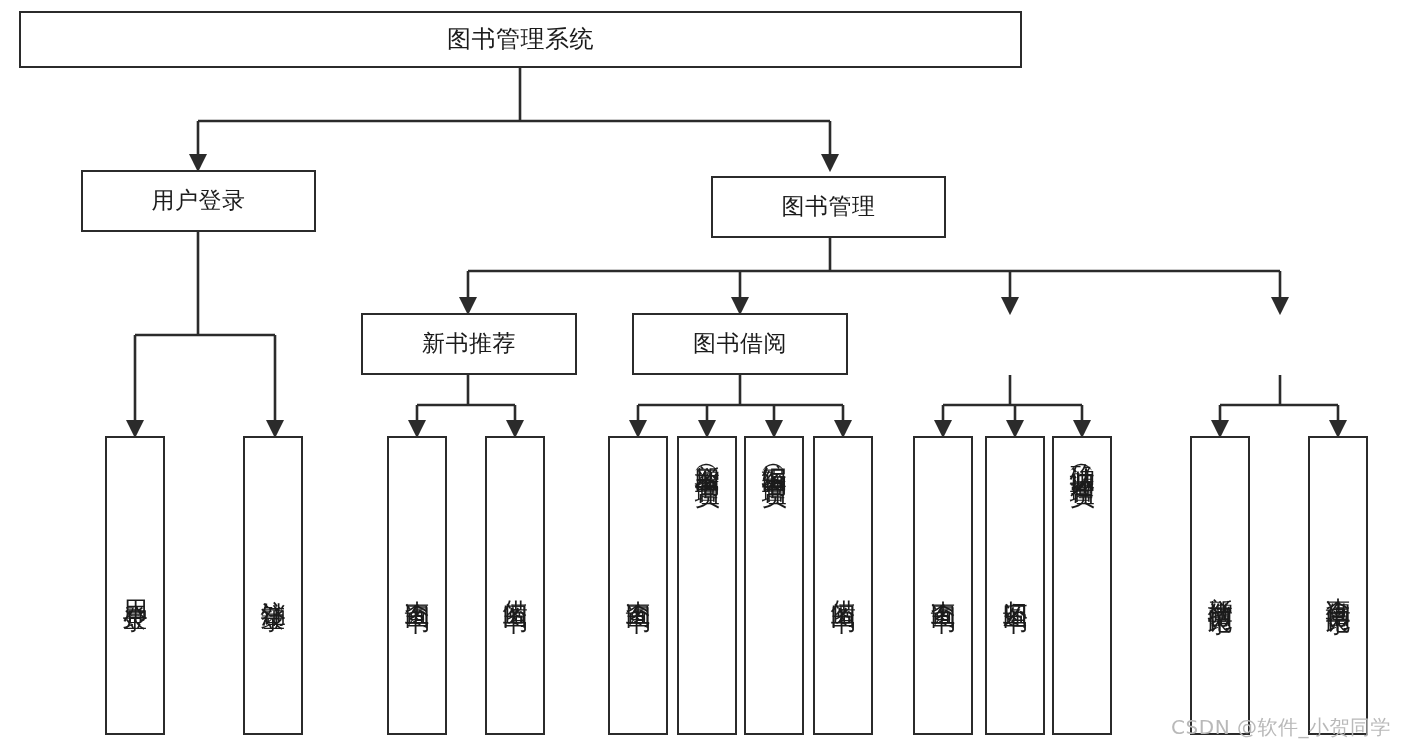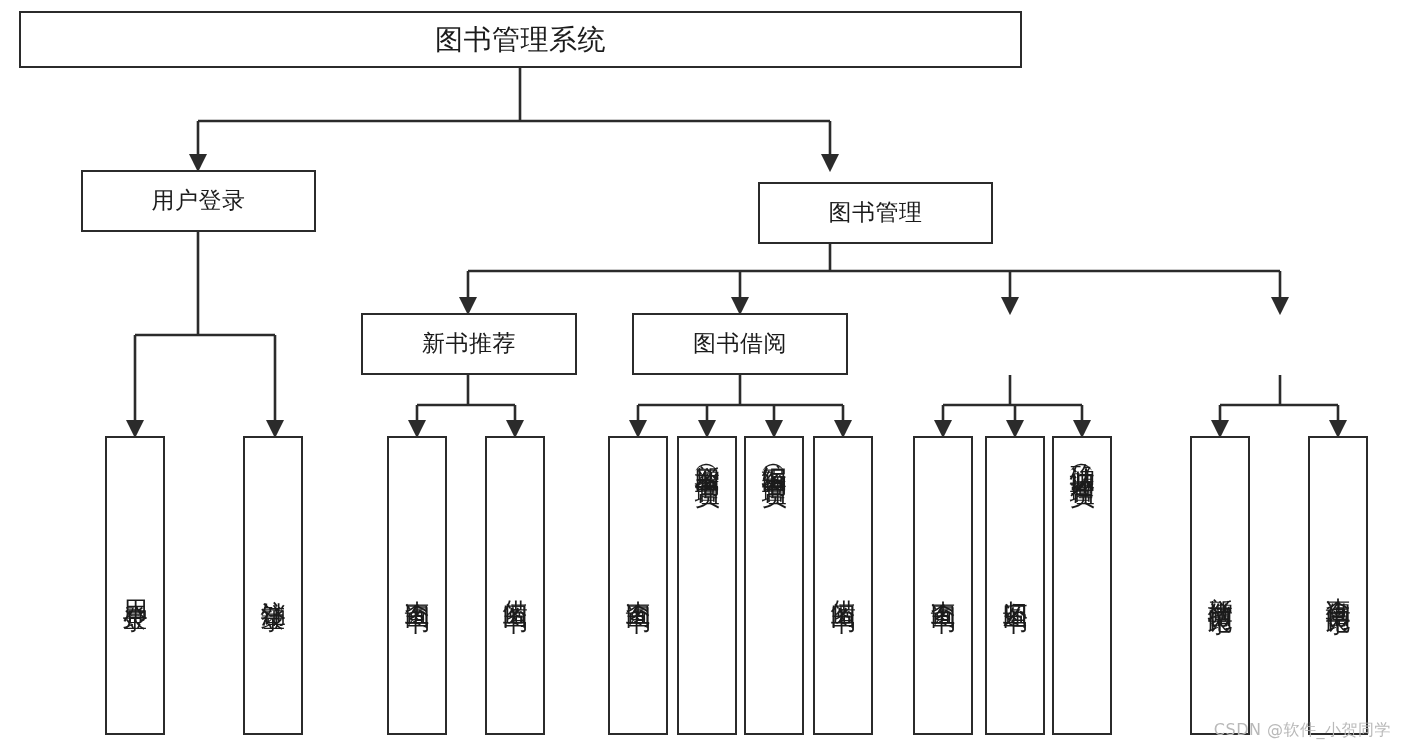--- a/index.html
+++ b/index.html
@@ -40,21 +40,21 @@
     display: block;
     text-align: center;
     line-height: 1.18;
     letter-spacing: 0.5px;
   }
   
   .node.h .label {
     font-size: 23px;
   }
   .node.root .label {
-    font-size: 28px;
+    font-size: 24px;
   }
   
   .node.v {
     align-items: flex-start;
     padding-top: 6px;
   }
   .node.v .label {
     writing-mode: vertical-rl;
     text-orientation: upright;
     font-size: 25px;
@@ -63,21 +63,21 @@
     white-space: nowrap;
   }
   .node.v.center {
     align-items: center;
     padding-top: 0;
   }
   .watermark {
     position: absolute;
     right: 14px;
     bottom: 6px;
-    font-size: 16px;
+    font-size: 20px;
     color: #b9b9b9;
     letter-spacing: 0.5px;
     white-space: nowrap;
     font-family: "DejaVu Sans", "Liberation Sans", sans-serif;
   }
 </style>
 </head>
 <body>
 
 <div id="canvas">
@@ -132,21 +132,21 @@
     </g>
   </svg>
 
   <div class="node h root" style="left:19px; top:11px; width:1003px; height:57px;">
     <span class="label">图书管理系统</span>
   </div>
 
   <div class="node h" style="left:81px; top:170px; width:235px; height:62px;">
     <span class="label">用户登录</span>
   </div>
-  <div class="node h" style="left:711px; top:182px; width:235px; height:62px;margin-left:47px;">
+  <div class="node h" style="left:711px; top:176px; width:235px; height:62px;">
     <span class="label">图书管理</span>
   </div>
 
   <div class="node h" style="left:632px; top:313px; width:216px; height:62px;">
     <span class="label">图书借阅</span>
   </div>
   <div class="node h" style="left:361px; top:313px; width:216px; height:62px;">
     <span class="label">新书推荐</span>
   </div>
 

